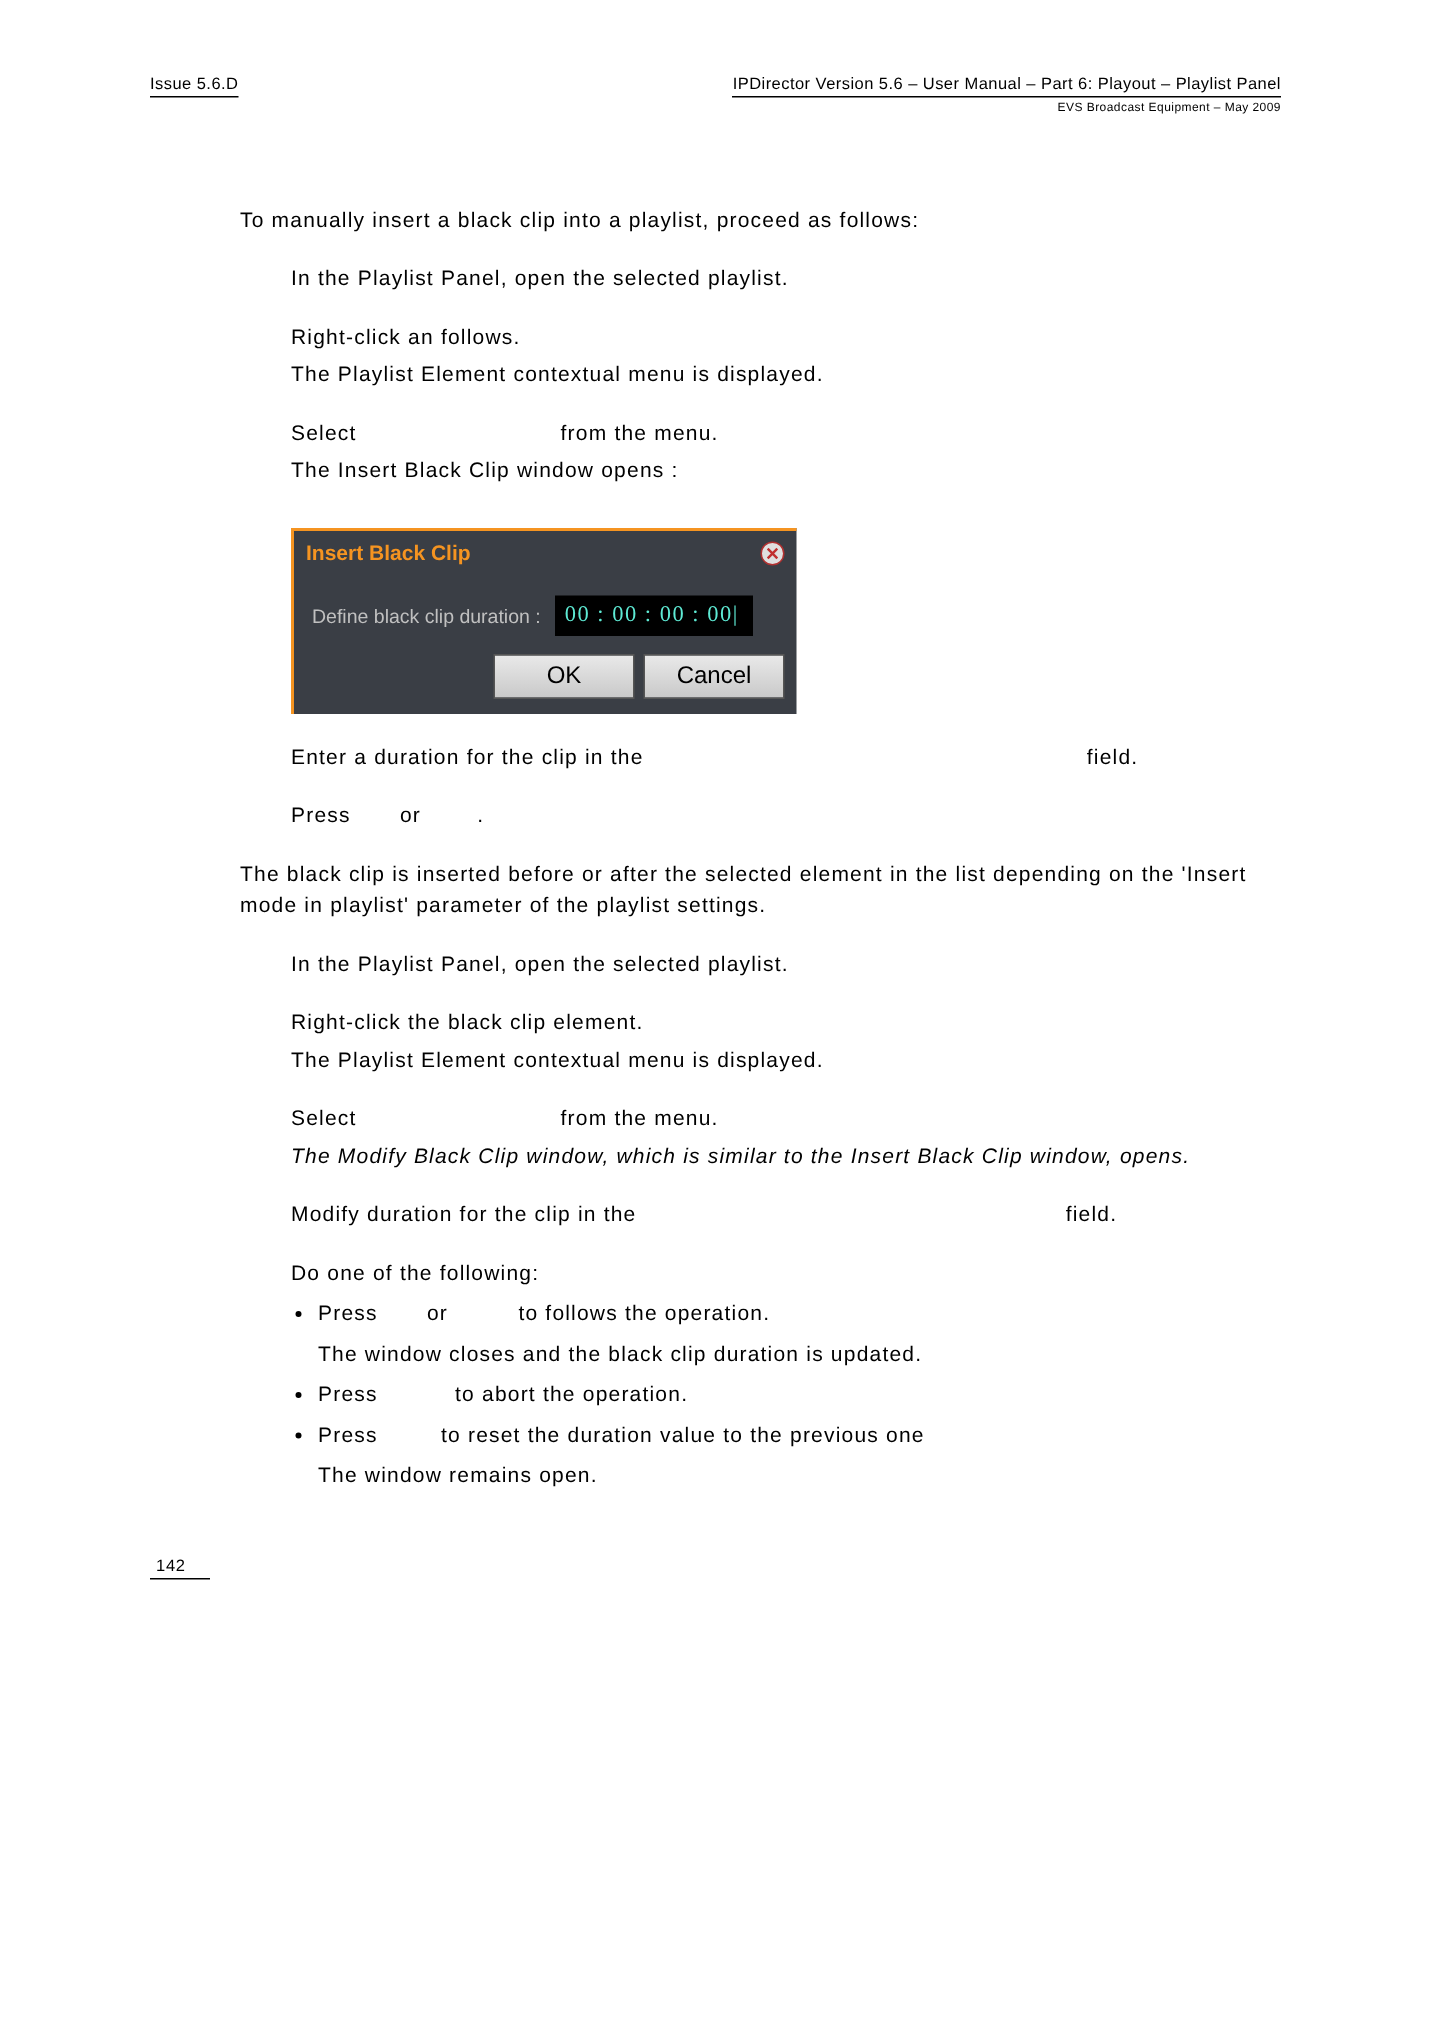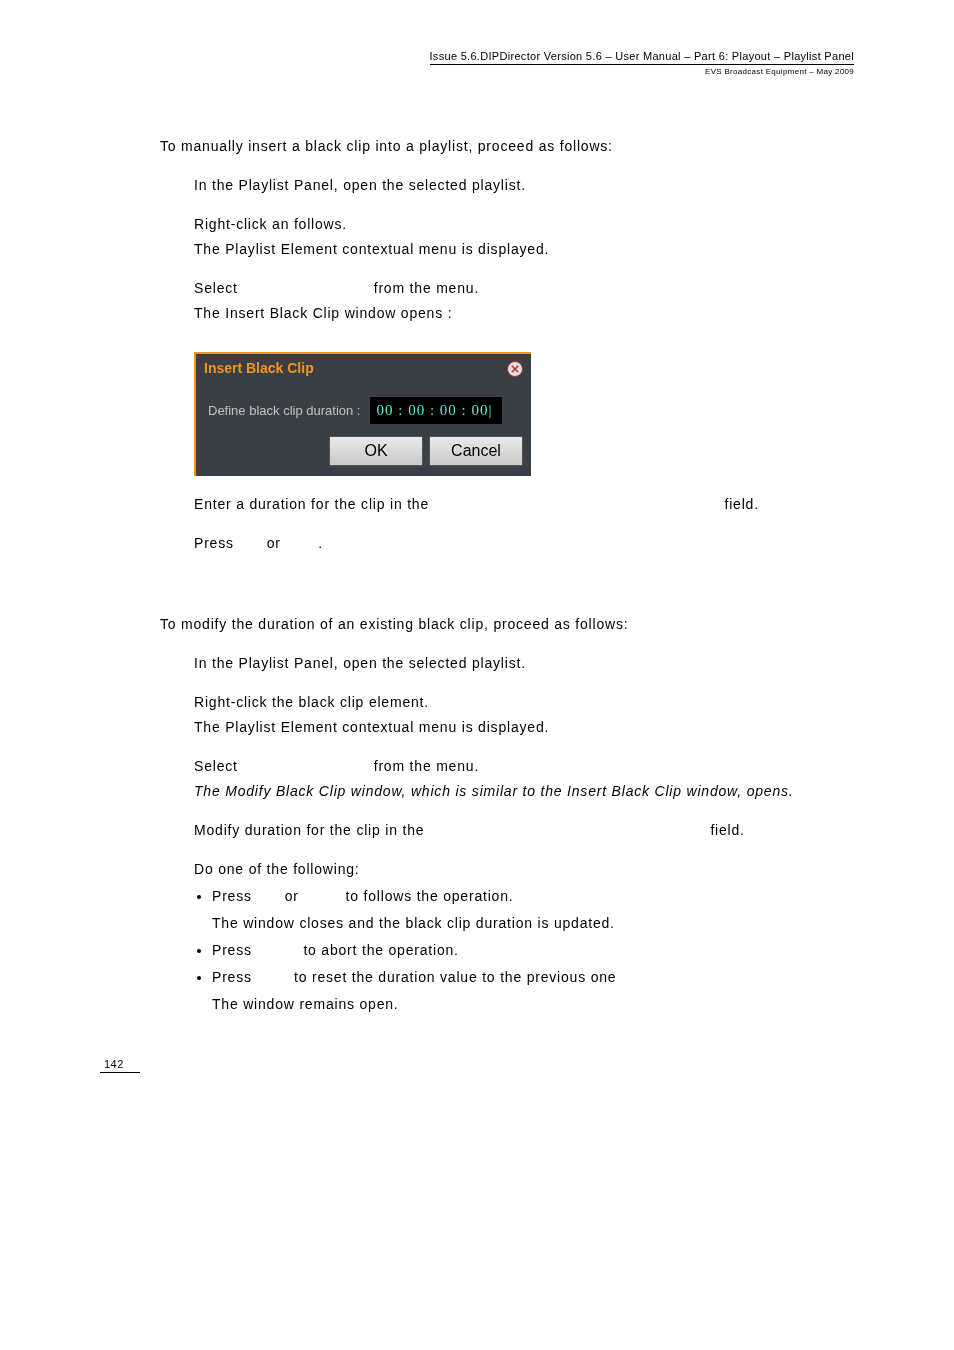--- a/index.html
+++ b/index.html
@@ -11,21 +11,21 @@
     font-size: 14px;
     width: 954px;
   }
   .page {
     padding: 50px 100px 50px 100px;
     box-sizing: border-box;
     width: 954px;
   }
   .header {
     display: flex;
-    justify-content: flex-end;
+    justify-content: space-between;
     align-items: flex-start;
     font-size: 11px;
     letter-spacing: 0.3px;
   }
   .header-left {
     border-bottom: 1px solid #000;
     padding-bottom: 2px;
   }
   .header-right {
     text-align: right;
@@ -194,22 +194,22 @@
     </div>
 
     <div class="step">
       <span>Enter a duration for the clip in the </span><span>&nbsp;&nbsp;&nbsp;&nbsp;&nbsp;&nbsp;&nbsp;&nbsp;&nbsp;&nbsp;&nbsp;&nbsp;&nbsp;&nbsp;&nbsp;&nbsp;&nbsp;&nbsp;&nbsp;&nbsp;&nbsp;&nbsp;&nbsp;&nbsp;&nbsp;&nbsp;&nbsp;&nbsp;&nbsp;&nbsp;&nbsp;&nbsp;&nbsp;&nbsp;&nbsp;&nbsp;&nbsp;&nbsp;&nbsp;&nbsp;&nbsp;&nbsp;&nbsp;&nbsp;&nbsp;&nbsp;&nbsp;&nbsp;&nbsp;&nbsp;&nbsp;&nbsp;&nbsp;&nbsp;&nbsp;&nbsp;&nbsp;&nbsp;&nbsp;&nbsp;&nbsp;</span><span> field.</span>
     </div>
 
     <div class="step">
       <span>Press </span><span>&nbsp;&nbsp;&nbsp;&nbsp;&nbsp;</span><span> or </span><span>&nbsp;&nbsp;&nbsp;&nbsp;&nbsp;&nbsp;&nbsp;</span><span>.</span>
     </div>
 
-
-    <div class="para" style="margin-top:60px;">To modify the duration of an existing black clip, proceed as follows:</div>
+    <div class="para" style="margin-left:0;">The black clip is inserted before or after the selected element in the list depending on the 'Insert mode in playlist' parameter of the playlist settings.</div>
+
 
     <div class="step">In the Playlist Panel, open the selected playlist.</div>
 
     <div class="step">
       <div>Right-click the black clip element.</div>
       <div class="sub">The Playlist Element contextual menu is displayed.</div>
     </div>
 
     <div class="step">
       <div>

